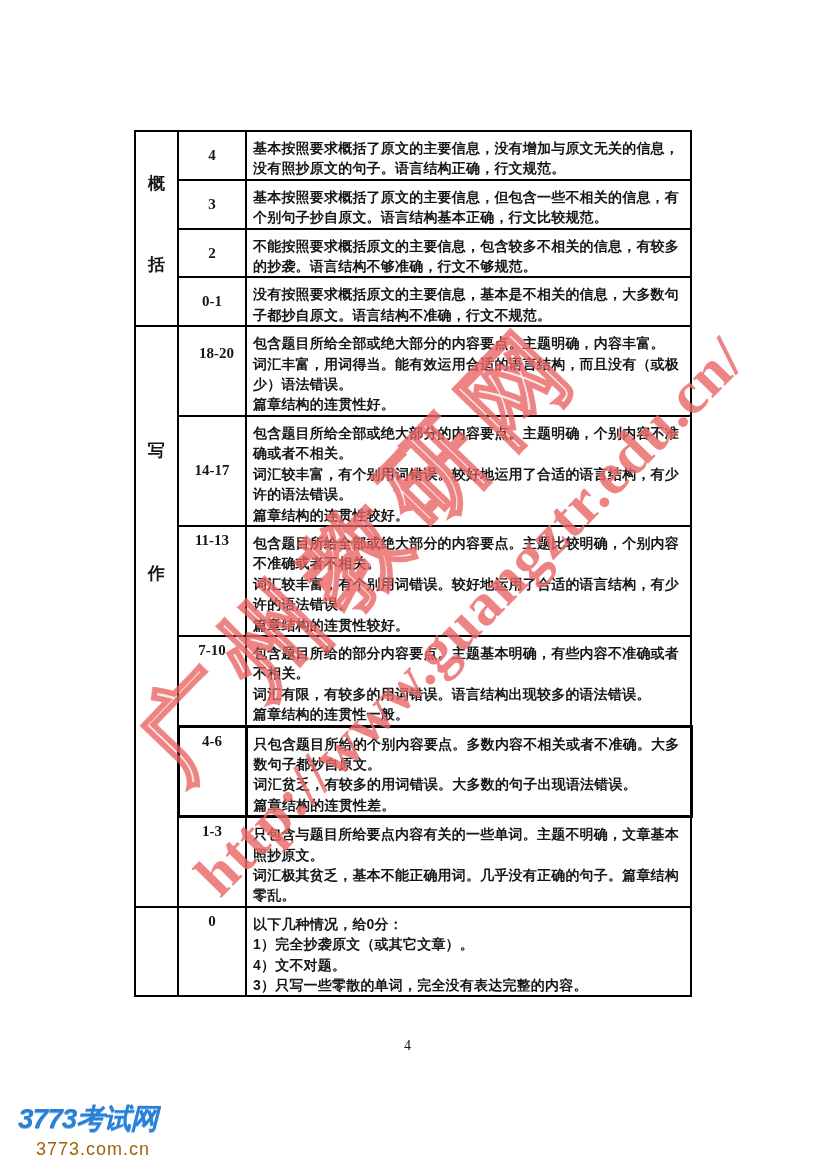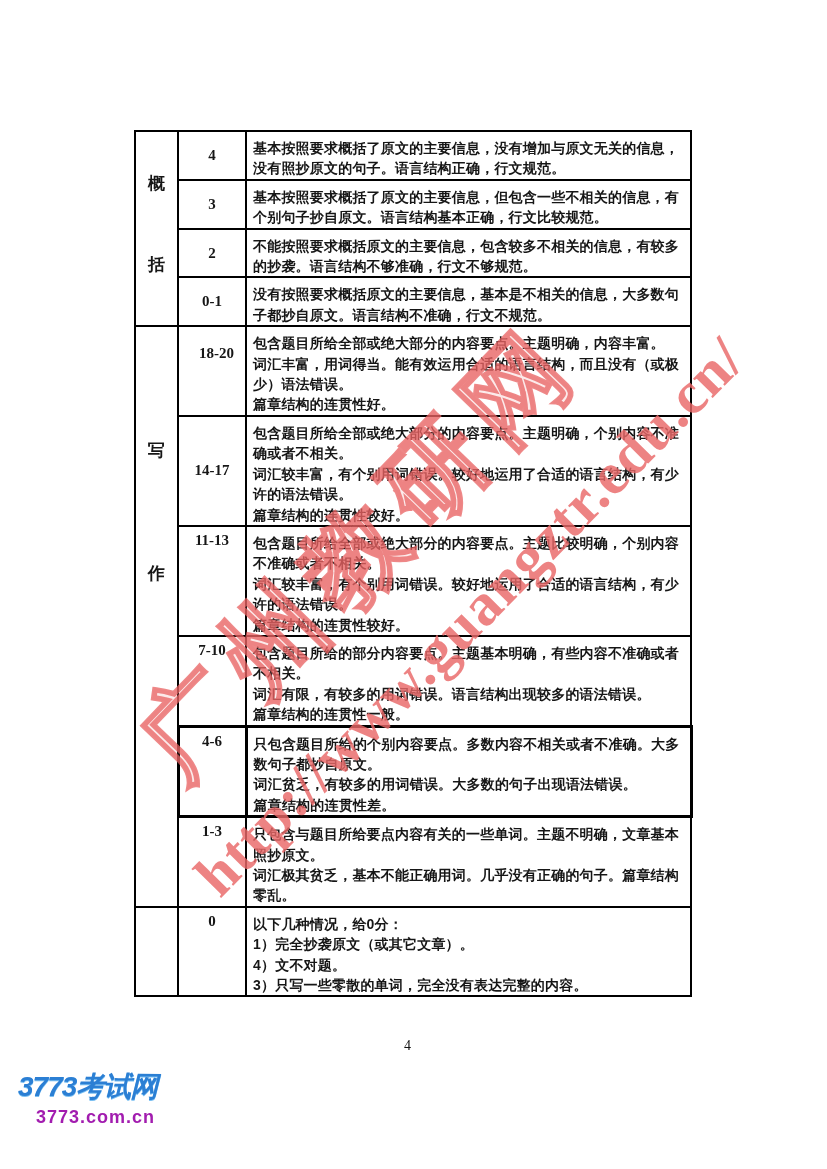--- a/index.html
+++ b/index.html
@@ -51,29 +51,29 @@
     transform:translate(-50%,-50%) rotate(-45.5deg);
     font-size:60px; letter-spacing:1px;
     color:rgba(233,104,104,0.82);
     font-family:"Liberation Serif", serif;
   }
   
   .page-number{
     position:absolute; left:404px; top:1038px;
     font-family:"Liberation Serif", serif; font-size:14px; color:#111;
   }
-  .logo{ position:absolute; left:18px; top:1068px; z-index:3; }
+  .logo{ position:absolute; left:18px; top:1100px; z-index:3; }
   .logo-title{
     font-size:28px; font-weight:bold; font-style:italic;
     letter-spacing:-1px; color:#2b7fd4;
     text-shadow:0 1px 0 #7cc0f2;
   }
   .logo-domain{
-    font-size:18px; font-weight:bold; letter-spacing:1px;
-    color:#a21caf; margin:1px 0 0 18px;
+    font-size:18px; font-weight:normal; letter-spacing:1px;
+    color:#a16207; margin:1px 0 0 18px;
   }
 </style>
 </head>
 <body>
 
 <div class="page">
 
   <table class="rubric">
     <colgroup>
       <col style="width:43px">

